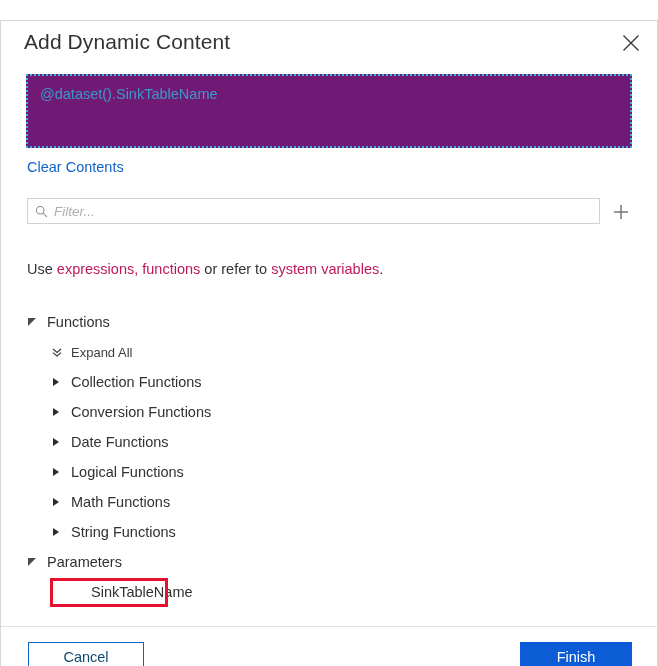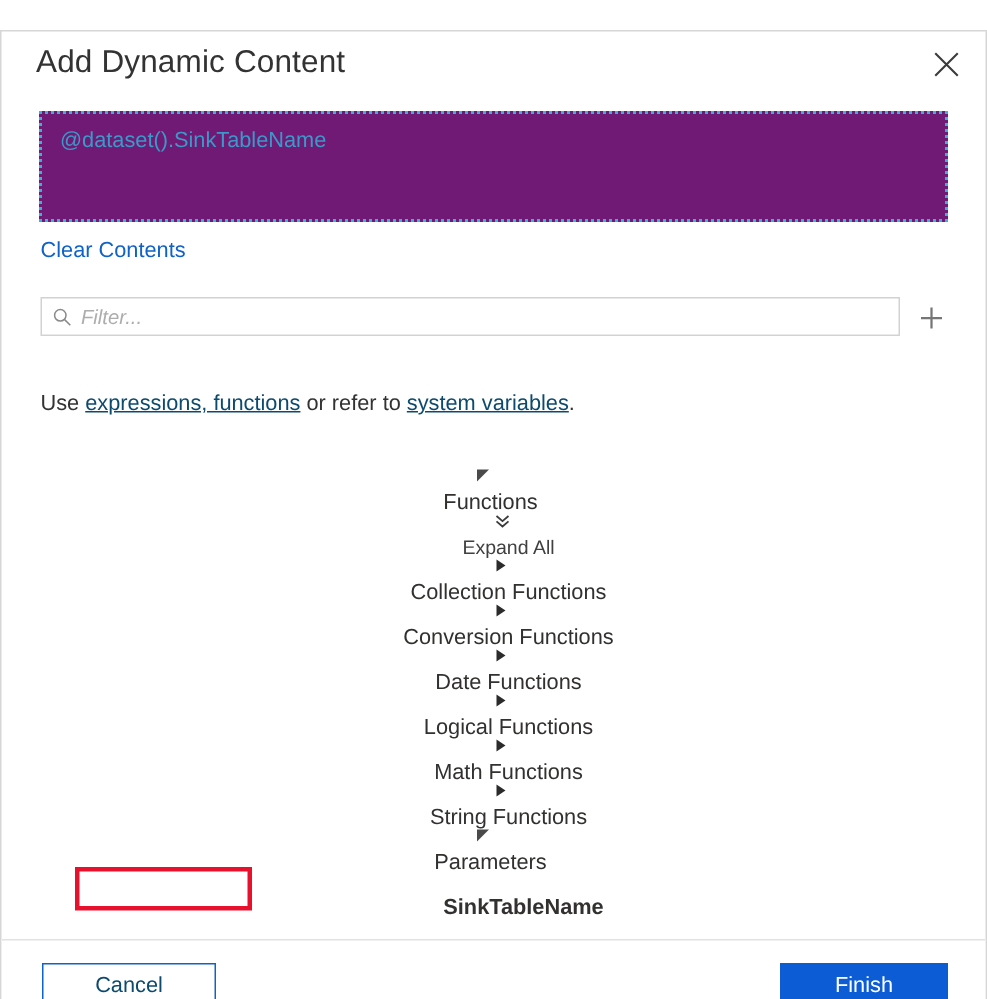--- a/index.html
+++ b/index.html
@@ -135,43 +135,41 @@
 
   
   .help-line {
     position: absolute;
     left: 26px;
     top: 240px;
     font-size: 14.5px;
     color: #333333;
   }
   .help-line a {
-    color: #0c4a6e;
-    text-decoration: underline;
+    color: #be185d;
     cursor: pointer;
   }
 
   
   .tree {
     position: absolute;
     left: 26px;
     top: 286px;
     width: 600px;
   }
   .tree-row {
     display: flex;
     align-items: center;
     height: 30px;
     cursor: pointer;
-    flex-direction: column;
   }
   .tree-row.group { padding-left: 0px; }
   .tree-row.expand-all { padding-left: 24px; }
   .tree-row.child { padding-left: 24px; text-align: right; }
-  .tree-row.leaf { padding-left: 24px; font-weight: bold; }
+  .tree-row.leaf { padding-left: 24px; }
 
   .caret {
     width: 20px;
     flex: 0 0 20px;
     display: flex;
     align-items: center;
     justify-content: flex-start;
   }
   .tree-label {
     font-size: 14.5px;

